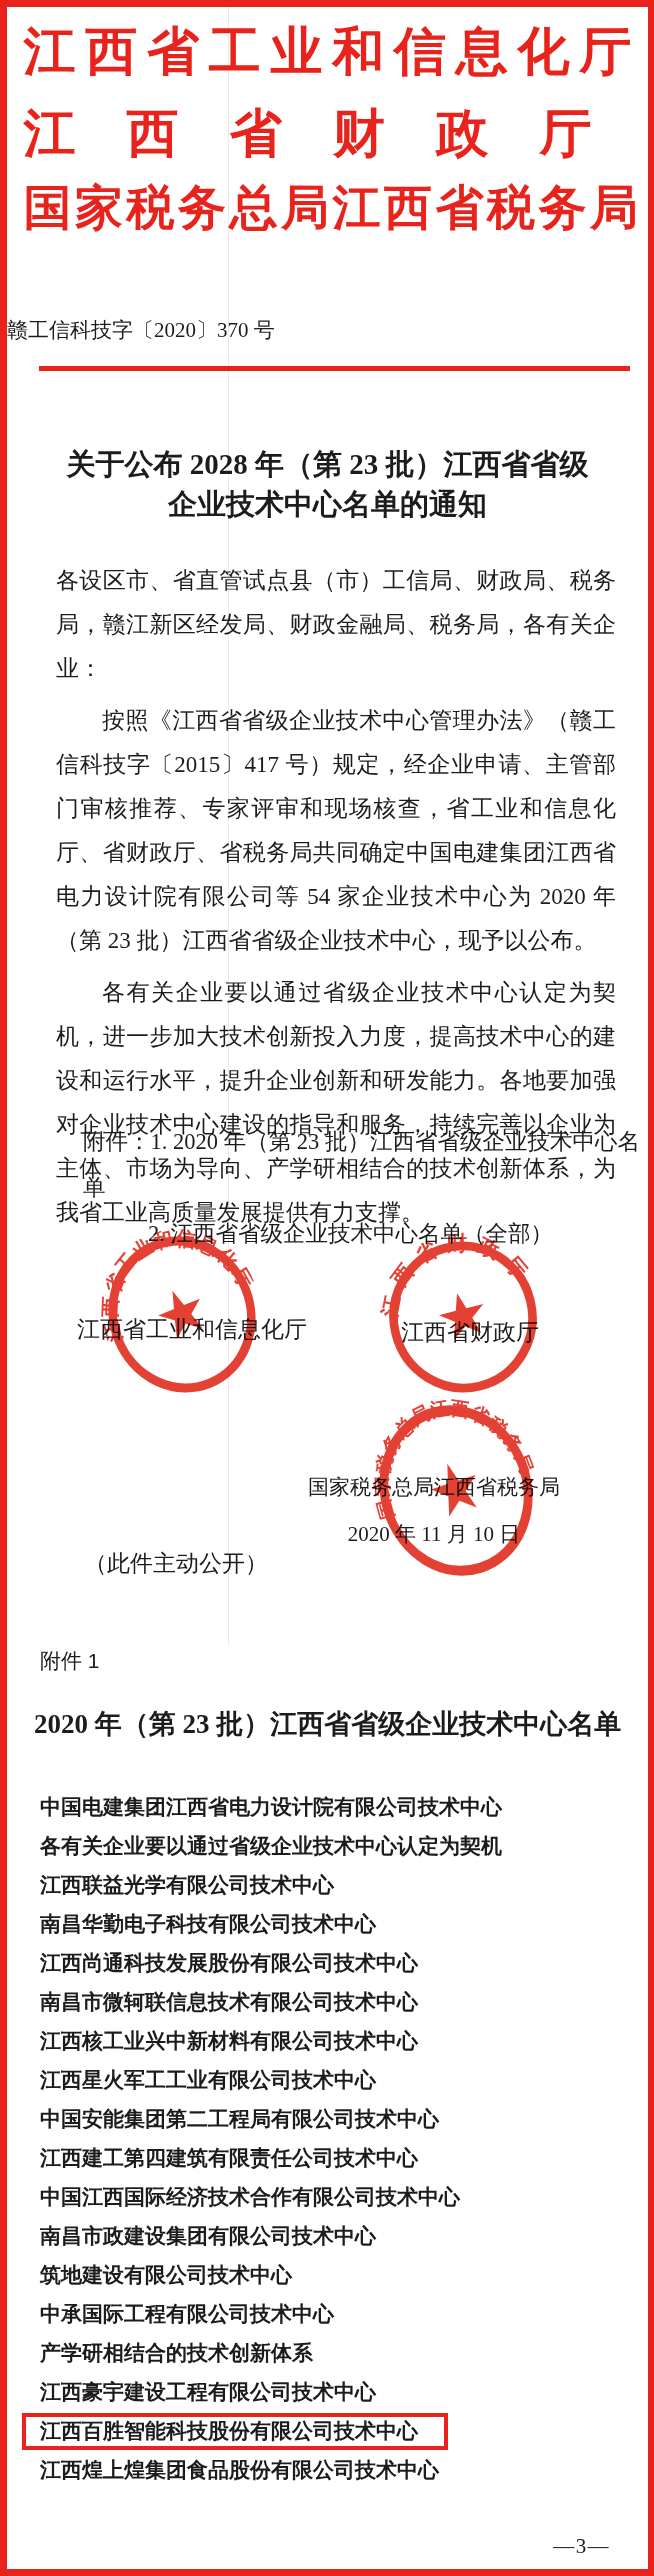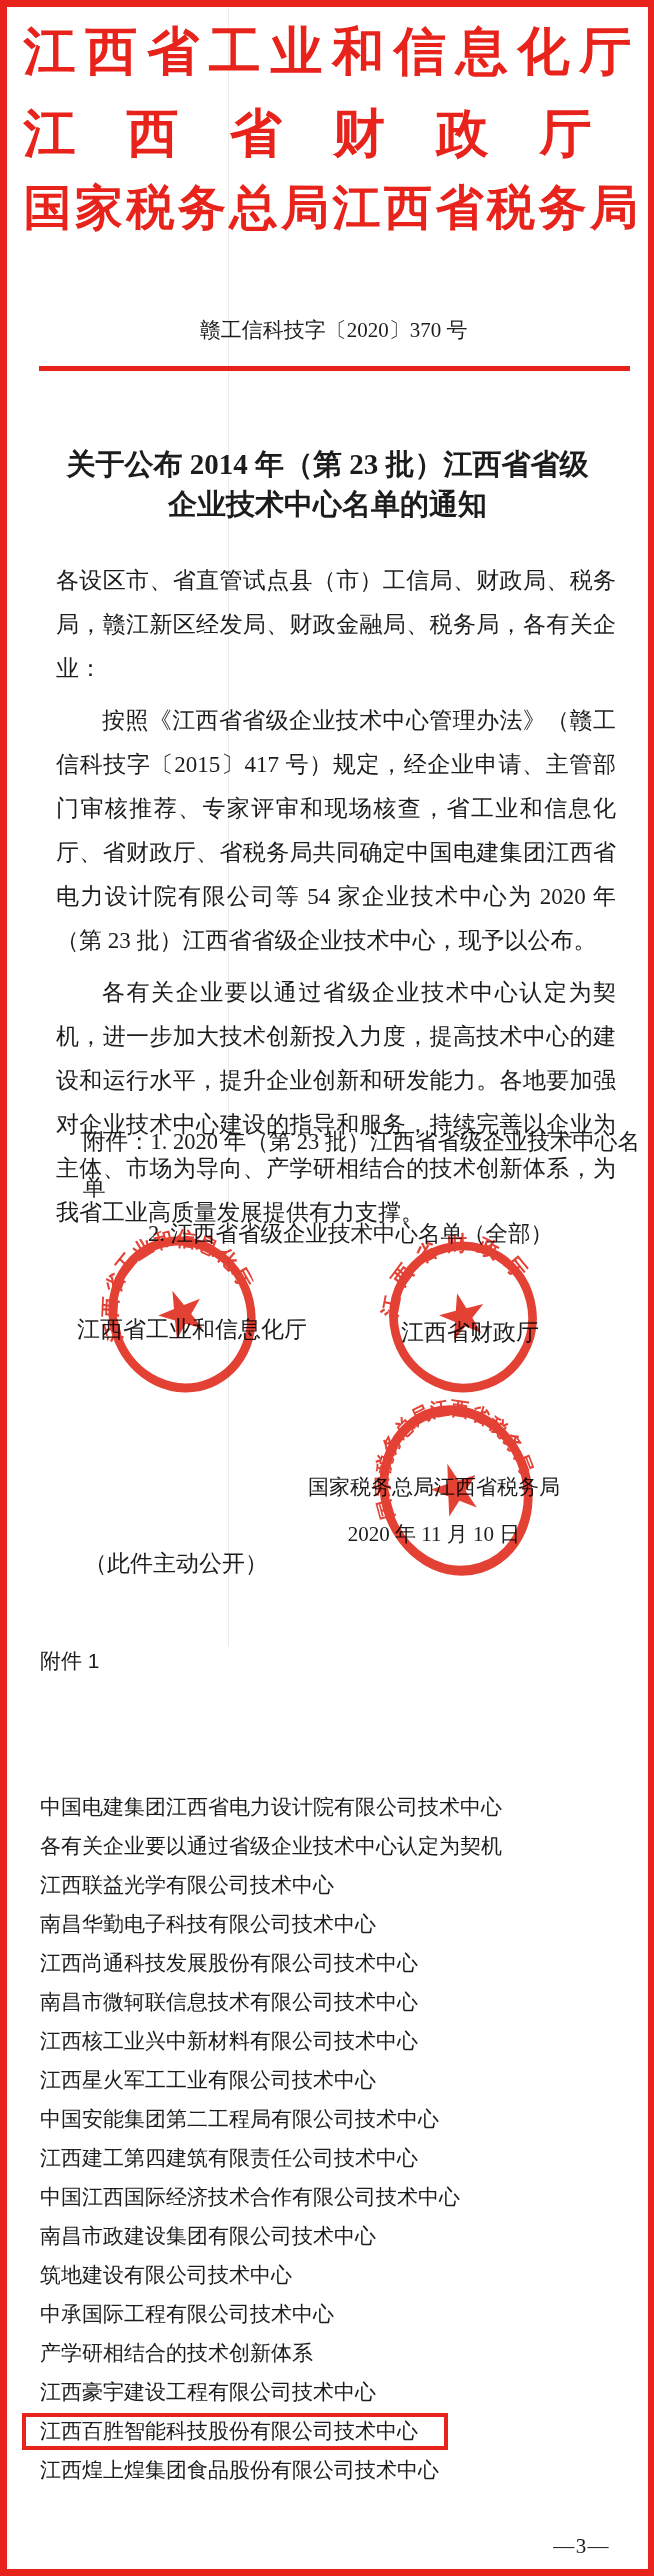--- a/index.html
+++ b/index.html
@@ -17,21 +17,21 @@
   
   .masthead-line{
     position:absolute;left:16.4px;width:616px;
     color:#e7231b;font-weight:bold;white-space:nowrap;overflow:hidden;
     text-align:justify;text-align-last:justify;
   }
   .mast-1{top:9.6px;font-size:52px;letter-spacing:8.2px;}
   .mast-2{top:92px;font-size:52px;letter-spacing:48px;}
   .mast-3{top:169px;font-size:48px;letter-spacing:1.4px;}
   
-  .doc-number{position:absolute;top:309px;left:6px;width:100%;text-align:center;font-size:21px;}
+  .doc-number{position:absolute;top:309px;left:0;width:100%;text-align:left;font-size:21px;}
   .red-rule{position:absolute;top:359px;left:32px;width:591px;height:4.8px;background:#e7231b;}
   
   .doc-title{position:absolute;top:437px;left:0;width:100%;text-align:center;
     font-size:29px;font-weight:bold;line-height:40px;}
   
   .body-text{position:absolute;top:544px;left:41px;width:576px;
     font-size:23px;line-height:44px;text-align:justify;}
   .body-text p{margin:8px;}
   .body-text p.indented{text-indent:2em;}
   
@@ -55,42 +55,42 @@
   .seal-s1 .seal-arc{font-size:29px;letter-spacing:2px;}
   .seal-s2 .seal-arc{font-size:31px;letter-spacing:13px;}
   .seal-s3 .seal-arc{font-size:26px;letter-spacing:1px;}
   
   .att1-label{position:absolute;left:33px;top:1640px;font-size:21px;
     font-family:"Liberation Sans","DejaVu Sans",sans-serif;font-weight:normal;}
   .att1-title{position:absolute;top:1699px;left:0;width:100%;text-align:center;
     font-size:27px;font-weight:bold;}
   .company-list{position:absolute;left:33px;top:1781px;width:601px;
     font-size:21px;list-style:none;margin:0;padding:0;}
-  .company-list li{height:39px;line-height:39px;white-space:nowrap;position:relative;}
+  .company-list li{height:39px;line-height:39px;white-space:nowrap;position:relative;font-weight:bold;}
   .company-list li.highlighted::before{
     content:"";position:absolute;left:-18.4px;top:1.4px;width:418px;height:29px;
     border:4.8px solid #e7231b;pointer-events:none;}
   .page-number{position:absolute;right:38px;top:2527px;font-size:21px;letter-spacing:1.4px;}
 </style>
 </head>
 <body>
 
 <div class="page">
 
   <div class="fold-line"></div>
 
   <div class="masthead-line mast-1">江西省工业和信息化厅</div>
   <div class="masthead-line mast-2">江西省财政厅</div>
   <div class="masthead-line mast-3">国家税务总局江西省税务局</div>
 
   <div class="doc-number">赣工信科技字〔2020〕370 号</div>
   <div class="red-rule"></div>
 
   <div class="doc-title">
-    <div>关于公布 2014 年（第 23 批）江西省省级</div>
+    <div>关于公布 2028 年（第 23 批）江西省省级</div>
     <div>企业技术中心名单的通知</div>
   </div>
 
   <div class="body-text">
     <p>各设区市、省直管试点县（市）工信局、财政局、税务局，赣江新区经发局、财政金融局、税务局，各有关企业：</p>
     <p class="indented">按照《江西省省级企业技术中心管理办法》（赣工信科技字〔2015〕417 号）规定，经企业申请、主管部门审核推荐、专家评审和现场核查，省工业和信息化厅、省财政厅、省税务局共同确定中国电建集团江西省电力设计院有限公司等 54 家企业技术中心为 2020 年（第 23 批）江西省省级企业技术中心，现予以公布。</p>
     <p class="indented">各有关企业要以通过省级企业技术中心认定为契机，进一步加大技术创新投入力度，提高技术中心的建设和运行水平，提升企业创新和研发能力。各地要加强对企业技术中心建设的指导和服务，持续完善以企业为主体、市场为导向、产学研相结合的技术创新体系，为我省工业高质量发展提供有力支撑。</p>
   </div>
 
   <div class="attachment-refs">
@@ -127,20 +127,21 @@
   <svg class="seal seal-s3" viewBox="0 0 240 240" preserveAspectRatio="none">
     <defs>
         <path id="arc3" d="M 35 169 A 98 98 0 1 1 205 169"></path>
       </defs>
     <circle class="seal-ring" cx="120" cy="120" r="104"></circle>
     <polygon class="seal-star" points="120,84 128.2,108.7 154.2,108.9 133.3,124.3 141.2,149.1 120,134 98.8,149.1 106.7,124.3 85.8,108.9 111.8,108.7"></polygon>
     <text class="seal-arc"><textPath href="#arc3" startOffset="50%" text-anchor="middle">国家税务总局江西省税务局</textPath></text>
   </svg>
 
   <div class="att1-label">附件 1</div>
+  <div class="att1-title">2020 年（第 23 批）江西省省级企业技术中心名单</div>
 
   <ul class="company-list">
 
   <li>中国电建集团江西省电力设计院有限公司技术中心</li>
       <li>各有关企业要以通过省级企业技术中心认定为契机</li>
       <li>江西联益光学有限公司技术中心</li>
       <li>南昌华勤电子科技有限公司技术中心</li>
       <li>江西尚通科技发展股份有限公司技术中心</li>
       <li>南昌市微轲联信息技术有限公司技术中心</li>
       <li>江西核工业兴中新材料有限公司技术中心</li>

